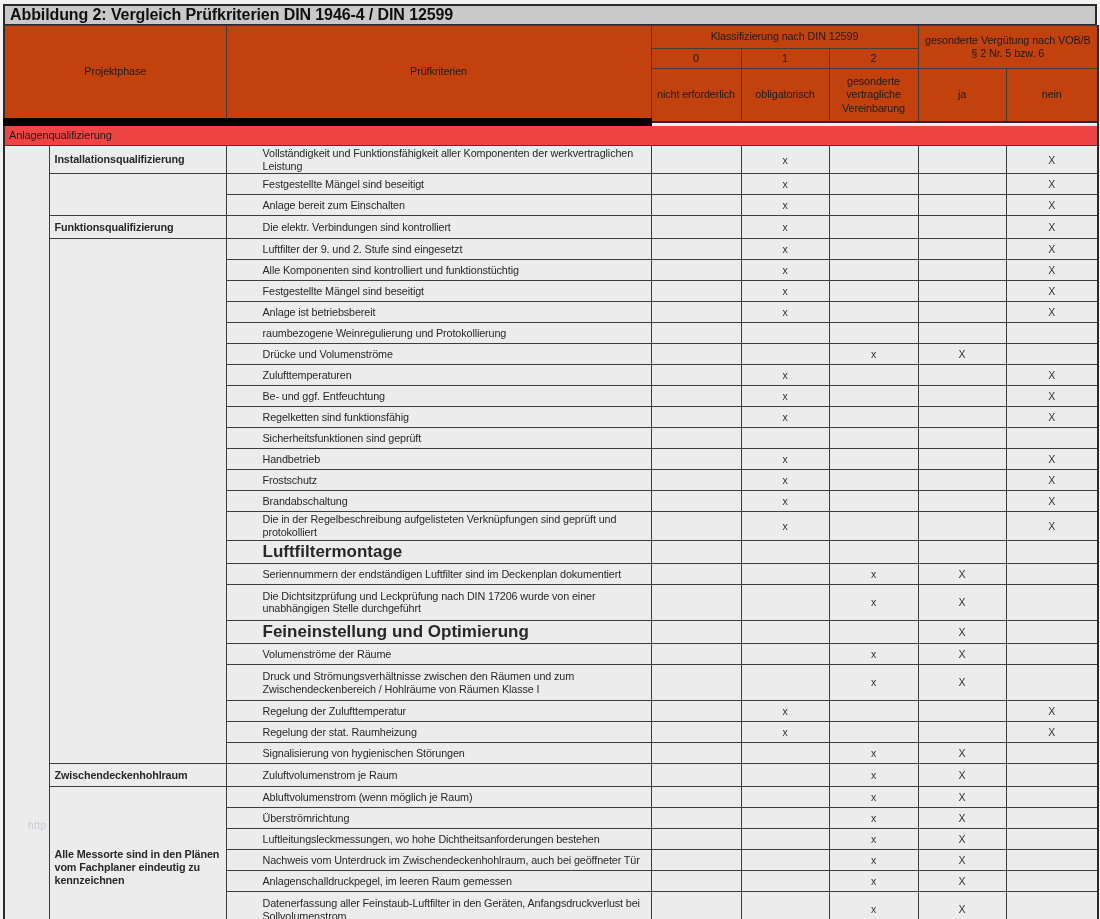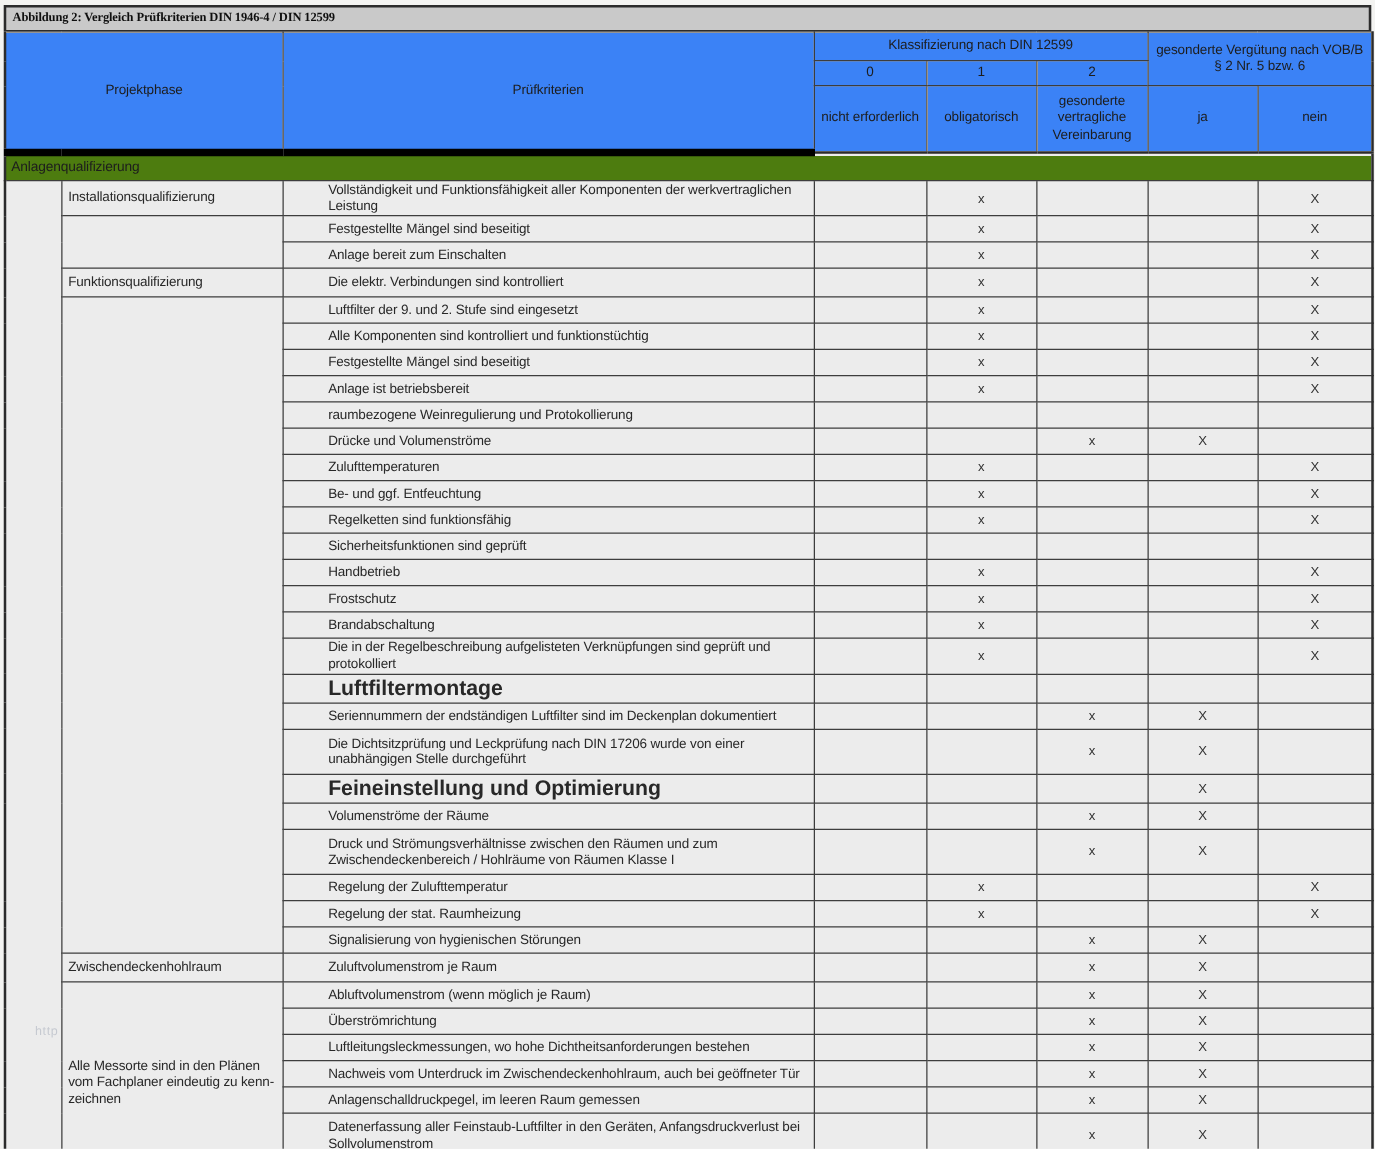--- a/index.html
+++ b/index.html
@@ -8,53 +8,52 @@
     background:#f3f3f1;
     font-family:"Liberation Sans", sans-serif;
     position:relative;
     -webkit-font-smoothing:antialiased;
   }
   .sheet{position:absolute;left:3px;top:4px;width:1094px;}
   .title-bar{
     background:#c9c9c9;
     border:2px solid #2b2b2b;
     border-bottom:1px solid #2b2b2b;
-    font-weight:bold;font-size:10px;color:#0f0f0f;
+    font-weight:bold;font-size:16px;color:#0f0f0f;
     padding:2px 5px;height:14px;line-height:14px;
     letter-spacing:-0.1px;
-    font-family:Liberation Serif, serif;
   }
   table{
     border-collapse:collapse;table-layout:fixed;width:1094px;
     background:#ececec;border:2px solid #2b2b2b;border-top:none;
   }
   th,td{border:1px solid #3d3d3d;overflow:hidden;}
   thead th{
-    background:#3b82f6;font-weight:normal;font-size:10.8px;color:#1d1d1d;
+    background:#c2410c;font-weight:normal;font-size:10.8px;color:#1d1d1d;
     text-align:center;vertical-align:middle;line-height:1.25;
     letter-spacing:-0.1px;padding:1px 3px;
   }
   thead tr.h-top th{height:20px;}
   thead tr.h-num th{height:17px;}
   thead tr.h-lbl th{height:50px;border-bottom:2px solid #2b2b2b;}
-  thead th.span-cell{border-bottom:6px solid #000000;}
+  thead th.span-cell{border-bottom:8px solid #000000;}
   tr.section-row td{
-    background:#4d7c0f;font-size:11px;color:#1d1d1d;
+    background:#ef4444;font-size:11px;color:#1d1d1d;
     text-align:left;padding:2px 4px;height:15px;
   }
   tbody td{
     background:#ececec;font-size:10.8px;color:#282828;
     vertical-align:middle;line-height:1.18;letter-spacing:-0.12px;
     padding:1px 4px;height:18px;
   }
   tbody tr.tall td{height:33px;}
   td.crit{text-align:left;padding-left:36px;}
   td.crit.right{text-align:left;}
   td.crit.bold{font-weight:bold;font-size:17px;letter-spacing:0;}
-  td.phase-cell{text-align:left;padding:2px 5px;}
+  td.phase-cell{text-align:left;padding:2px 5px;font-weight:bold;}
   td.mark{text-align:center;font-size:10.5px;color:#333;}
   .watermark{
     position:absolute;left:25px;top:816px;
     font-size:10px;color:#8d96a8;opacity:.4;letter-spacing:.5px;
     pointer-events:none;
   }
 </style>
 </head>
 <body>
 

